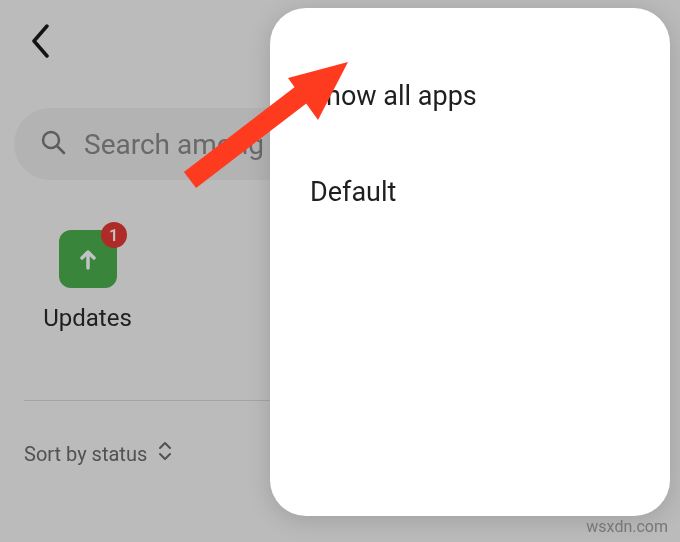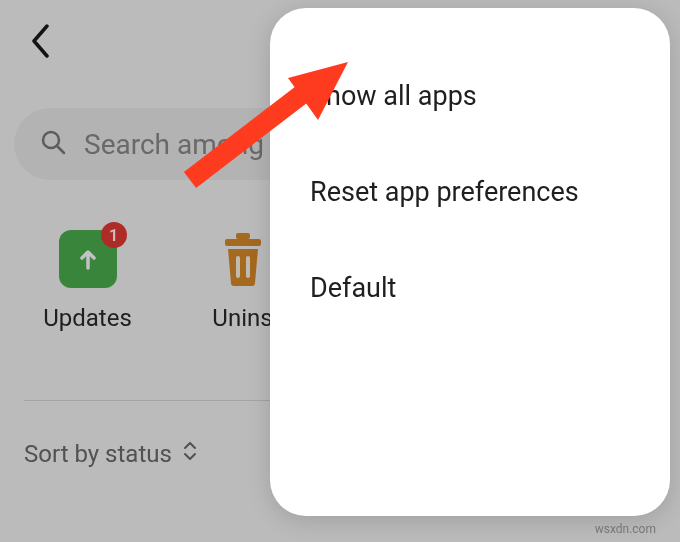--- a/index.html
+++ b/index.html
@@ -14,25 +14,25 @@
   .search-icon { color: #7b7b7b; margin-right: 18px; }
   .search-placeholder { font-size: 28px; color: #8a8a8a; }
   .actions-row { position: absolute; top: 230px; left: 0; right: 0; display: flex; padding: 0 10px; }
   .action-item { width: 155px; display: flex; flex-direction: column; align-items: center; gap: 16px; }
   .icon-box { width: 58px; height: 58px; border-radius: 12px; display: flex; align-items: center; justify-content: center; position: relative; }
   .icon-updates { background: #4caf50; }
   .icon-uninstall { background: transparent; }
   .badge { position: absolute; top: -8px; right: -10px; width: 26px; height: 26px; background: #e53935; border-radius: 50%; color: #fff; font-size: 16px; font-weight: 600; display: flex; align-items: center; justify-content: center; }
   .action-label { font-size: 24px; color: #2b2b2b; }
   .divider { position: absolute; top: 400px; left: 24px; right: 24px; height: 1px; background: #d8d8d8; }
-  .sort-row { position: absolute; top: 440px; left: 24px; display: flex; align-items: center; gap: 10px; color: #6b6b6b; font-size: 24px; }
+  .sort-row { position: absolute; top: 440px; left: 24px; display: flex; align-items: center; gap: 10px; color: #6b6b6b; font-size: 20px; }
   .popup { position: absolute; top: 8px; right: 10px; width: 400px; height: 508px; background: #fff; border-radius: 36px; box-shadow: 0 4px 24px rgba(0,0,0,0.15); display: flex; flex-direction: column; padding: 40px 0; z-index: 10; }
   .menu-item { padding: 32px 40px; font-size: 27px; color: #1f1f1f; cursor: pointer; }
   .arrow { position: absolute; top: 60px; left: 180px; z-index: 20; pointer-events: none; }
-  .watermark { position: absolute; bottom: 6px; right: 24px; font-size: 12px; color: #777; z-index: 30; }
+  .watermark { position: absolute; bottom: 6px; right: 12px; font-size: 16px; color: #777; z-index: 30; }
 </style>
 </head>
 <body>
 
 <div class="screen">
 
   <div class="bg-layer">
 
     <div class="header">
       <div class="back-btn">
@@ -58,52 +58,39 @@
     <div class="actions-row">
       <div class="action-item">
         <div class="icon-box icon-updates">
           <svg width="30" height="30" viewBox="0 0 30 30">
               <path d="M15 24 V8 M15 8 L9 14 M15 8 L21 14" stroke="#fff" stroke-width="3.5" fill="none" stroke-linecap="round" stroke-linejoin="round"></path>
             </svg>
           <div class="badge">1</div>
         </div>
         <div class="action-label">Updates</div>
       </div>
-      <div class="action-item">
-        <div class="icon-box icon-uninstall">
-          <svg width="52" height="56" viewBox="0 0 52 56">
-            <rect x="8" y="8" width="36" height="7" rx="2" fill="#d98a2b"></rect>
-            <rect x="19" y="2" width="14" height="6" rx="2" fill="#d98a2b"></rect>
-            <path d="M11 18 H41 L38 52 Q38 55 35 55 H17 Q14 55 14 52 Z" fill="#d98a2b"></path>
-            <rect x="19" y="25" width="4" height="22" rx="2" fill="#fff" opacity="0.9"></rect>
-            <rect x="29" y="25" width="4" height="22" rx="2" fill="#fff" opacity="0.9"></rect>
-          </svg>
-        </div>
-        <div class="action-label">Unins</div>
-      </div>
     </div>
 
     <div class="divider"></div>
 
     <div class="sort-row">
       <span>Sort by status</span>
       <span>
         <svg width="16" height="22" viewBox="0 0 16 22">
             <path d="M3 8 L8 3 L13 8 M3 14 L8 19 L13 14" stroke="#6b6b6b" stroke-width="2" fill="none" stroke-linecap="round" stroke-linejoin="round"></path>
           </svg>
       </span>
     </div>
 
   </div>
 
   <div class="dim-overlay"></div>
 
   <div class="popup">
     <div class="menu-item">Show all apps</div>
-    <div class="menu-item">Reset app preferences</div>
     <div class="menu-item">Default</div>
   </div>
 
   <svg class="arrow" width="170" height="130" viewBox="0 0 170 130">
     <defs>
       <marker id="ah" markerWidth="12" markerHeight="12" refX="3" refY="6" orient="auto">
         <path d="M0,0 L12,6 L0,12 Z" fill="#ff3b1f"></path>
       </marker>
     </defs>
     <line x1="10" y1="120" x2="130" y2="28" stroke="#ff3b1f" stroke-width="20"></line>

